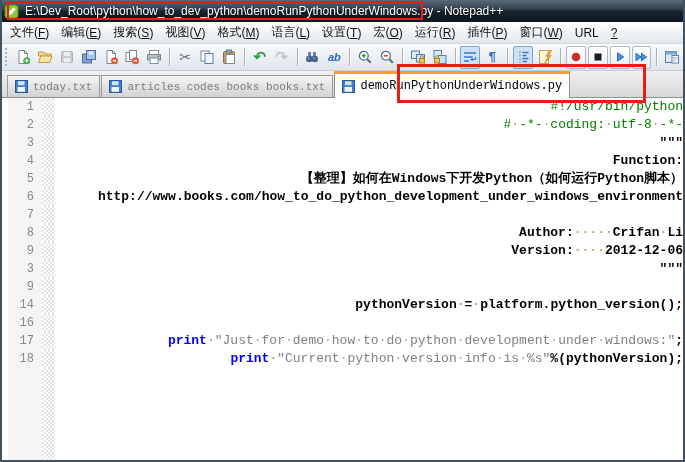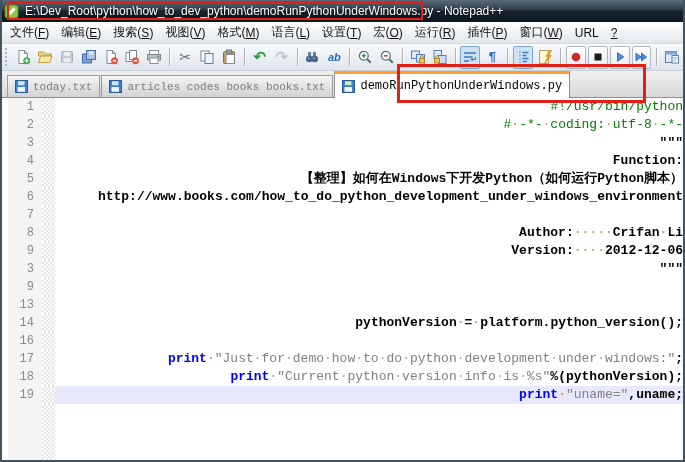--- a/index.html
+++ b/index.html
@@ -431,48 +431,38 @@
         <div class="ed-ln">3</div>
         <div class="ed-fold"></div>
         <div class="ed-content"><span class="tk-d">"""</span></div>
       </div>
       <div class="ed-row">
         <div class="ed-ln">9</div>
         <div class="ed-fold"></div>
         <div class="ed-content"></div>
       </div>
       <div class="ed-row">
-        <div class="ed-ln">13</div>
+        <div class="ed-ln">14</div>
+        <div class="ed-fold"></div>
+        <div class="ed-content"><span class="tk-i">pythonVersion<span class="w">·</span></span><span class="tk-o">=</span><span class="tk-i"><span class="w">·</span>platform</span><span class="tk-o">.</span><span class="tk-i">python_version</span><span class="tk-o">();</span></div>
+      </div>
+      <div class="ed-row">
+        <div class="ed-ln">16</div>
         <div class="ed-fold"></div>
         <div class="ed-content"></div>
       </div>
       <div class="ed-row">
-        <div class="ed-ln">14</div>
-        <div class="ed-fold"></div>
-        <div class="ed-content"><span class="tk-i">pythonVersion<span class="w">·</span></span><span class="tk-o">=</span><span class="tk-i"><span class="w">·</span>platform</span><span class="tk-o">.</span><span class="tk-i">python_version</span><span class="tk-o">();</span></div>
-      </div>
-      <div class="ed-row">
-        <div class="ed-ln">16</div>
-        <div class="ed-fold"></div>
-        <div class="ed-content"></div>
-      </div>
-      <div class="ed-row">
         <div class="ed-ln">17</div>
         <div class="ed-fold"></div>
         <div class="ed-content"><span class="tk-k">print</span><span class="tk-i"><span class="w">·</span></span><span class="tk-s">"Just<span class="w">·</span>for<span class="w">·</span>demo<span class="w">·</span>how<span class="w">·</span>to<span class="w">·</span>do<span class="w">·</span>python<span class="w">·</span>development<span class="w">·</span>under<span class="w">·</span>windows:"</span><span class="tk-o">;</span></div>
       </div>
       <div class="ed-row">
         <div class="ed-ln">18</div>
         <div class="ed-fold"></div>
         <div class="ed-content"><span class="tk-k">print</span><span class="tk-i"><span class="w">·</span></span><span class="tk-s">"Current<span class="w">·</span>python<span class="w">·</span>version<span class="w">·</span>info<span class="w">·</span>is<span class="w">·</span>%s"</span><span class="tk-o">%(</span><span class="tk-i">pythonVersion</span><span class="tk-o">);</span></div>
-      </div>
-      <div class="ed-row current">
-        <div class="ed-ln">19</div>
-        <div class="ed-fold"></div>
-        <div class="ed-content"><span class="tk-k">print</span><span class="tk-i"><span class="w">·</span></span><span class="tk-s">"uname="</span><span class="tk-o">,</span><span class="tk-i">uname</span><span class="tk-o">;</span></div>
       </div>
       <div class="ed-row filler">
         <div class="ed-ln"></div>
         <div class="ed-fold"></div>
         <div class="ed-content"></div>
       </div>
     </div>
 
 </div>
 

